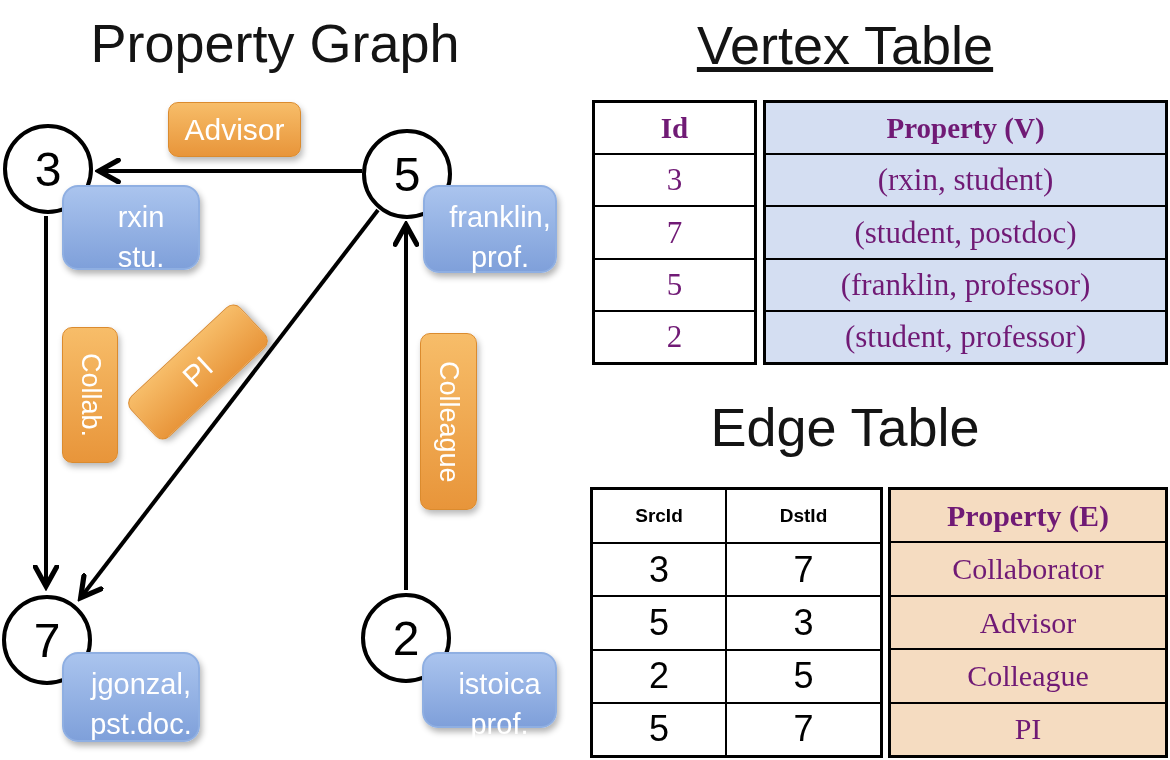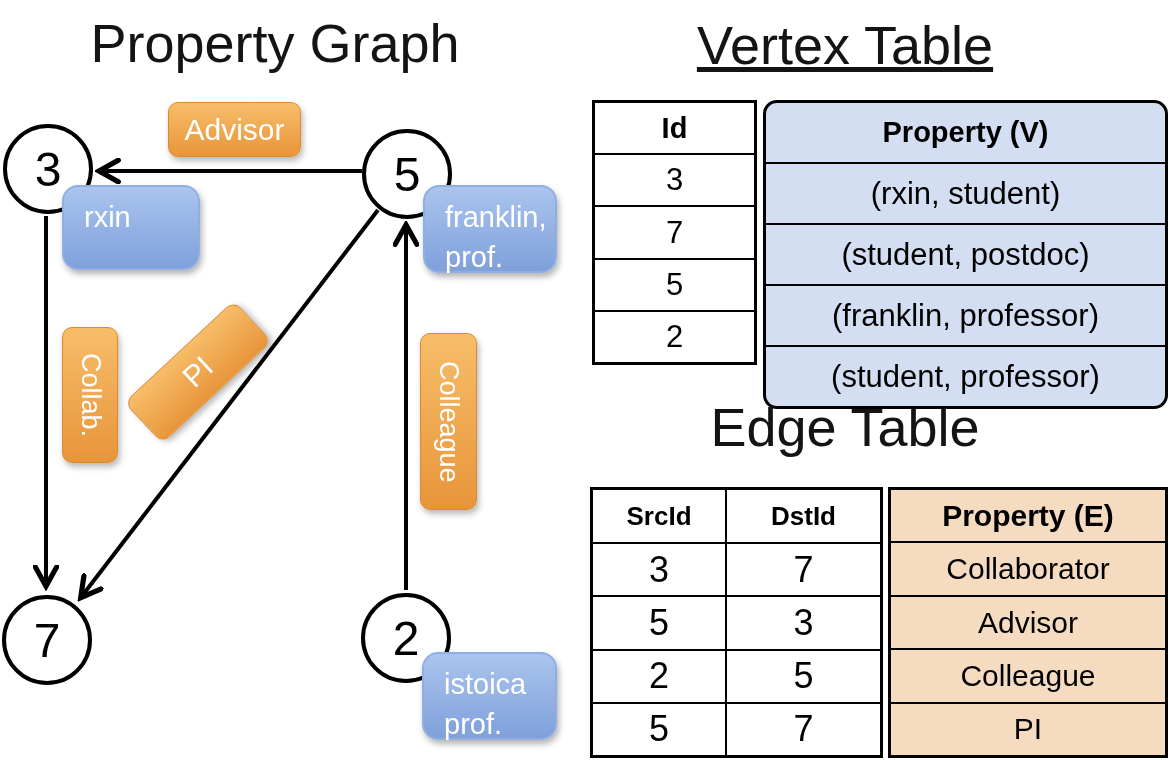--- a/index.html
+++ b/index.html
@@ -44,25 +44,26 @@
   .vlabel {
     position: absolute;
     background: linear-gradient(to bottom, #aac4ee 0%, #7fa0da 100%);
     border: 2px solid #8fafe2;
     border-radius: 16px;
     box-shadow: 2px 4px 6px rgba(0,0,0,0.30);
     color: #fff;
     font-size: 29px;
     line-height: 1.38;
     padding: 10px 0 0 20px;
+    text-align: center;
   }
   .vl-rxin     { left: 62px;  top: 185px; width: 138px; height: 85px; }
   .vl-franklin { left: 423px; top: 185px; width: 134px; height: 88px; padding-left: 20px; }
   .vl-jgonzal  { left: 62px;  top: 652px; width: 138px; height: 90px; }
-  .vl-istoica  { left: 422px; top: 652px; width: 135px; height: 88px; }
+  .vl-istoica  { left: 422px; top: 652px; width: 135px; height: 76px; }
 
   .elabel {
     position: absolute;
     background: linear-gradient(to bottom, #f7bd69 0%, #e8953a 100%);
     border: 1px solid #db8b2e;
     border-radius: 10px;
     box-shadow: 2px 4px 6px rgba(0,0,0,0.28);
     color: #fff;
     display: flex; align-items: center; justify-content: center;
     font-size: 30px;
@@ -78,46 +79,47 @@
     position: absolute;
     border: 3px solid #000;
     background: #fff;
     display: flex; flex-direction: column;
   }
   .tbl .trow {
     flex: 1;
     display: flex; align-items: center; justify-content: center;
     border-top: 2px solid #000;
     font-size: 31px;
-    color: #000000;
+    color: #701a75;
     white-space: nowrap;
+    font-family: Liberation Serif, serif;
   }
   .tbl .trow:first-child { border-top: none; }
   .tbl .thead { font-weight: bold; font-size: 29px; }
   .num { font-size: 36px; }
 
   .vt-id   { left: 592px; top: 100px; width: 165px; height: 265px; }
-  .vt-prop { left: 763px; top: 100px; width: 405px; height: 309px; background: #d4def2; border-radius: 14px; }
+  .vt-prop { left: 763px; top: 100px; width: 405px; height: 265px; background: #d4def2; }
 
   .et-ids {
     position: absolute;
     left: 590px; top: 487px; width: 293px; height: 271px;
     border: 3px solid #000;
     background: #fff;
     display: grid;
     grid-template-columns: 132px 1fr;
     grid-template-rows: 52px repeat(4, 1fr);
   }
   .et-ids .cell {
     display: flex; align-items: center; justify-content: center;
     border-top: 2px solid #000;
     font-size: 36px;
   }
   .et-ids .cell.c2 { border-left: 2px solid #000; text-align: center; }
-  .et-ids .cell.hdr { border-top: none; font-weight: bold; font-size: 26px; }
+  .et-ids .cell.hdr { border-top: none; font-weight: bold; font-size: 19px; }
   .et-prop { left: 888px; top: 487px; width: 280px; height: 271px; background: #f5dcc1; }
   .et-prop .trow { font-size: 30px; }
 </style>
 </head>
 <body>
 
 <div class="stage">
 
   <div class="title title-graph">Property Graph</div>
   <div class="title title-vertex">Vertex Table</div>
@@ -143,24 +145,29 @@
     </div>
   <div class="node n7">
       <span>7</span>
     </div>
   <div class="node n2">
       <span>2</span>
     </div>
 
   <div class="vlabel vl-rxin">
     <div>rxin</div>
+    <div>stu.</div>
   </div>
   <div class="vlabel vl-franklin">
     <div>franklin,</div>
     <div>prof.</div>
+  </div>
+  <div class="vlabel vl-jgonzal">
+    <div>jgonzal,</div>
+    <div>pst.doc.</div>
   </div>
   <div class="vlabel vl-istoica">
     <div>istoica</div>
     <div>prof.</div>
   </div>
 
   <div class="elabel el-advisor">
     <span>Advisor</span>
   </div>
   <div class="elabel el-collab">

